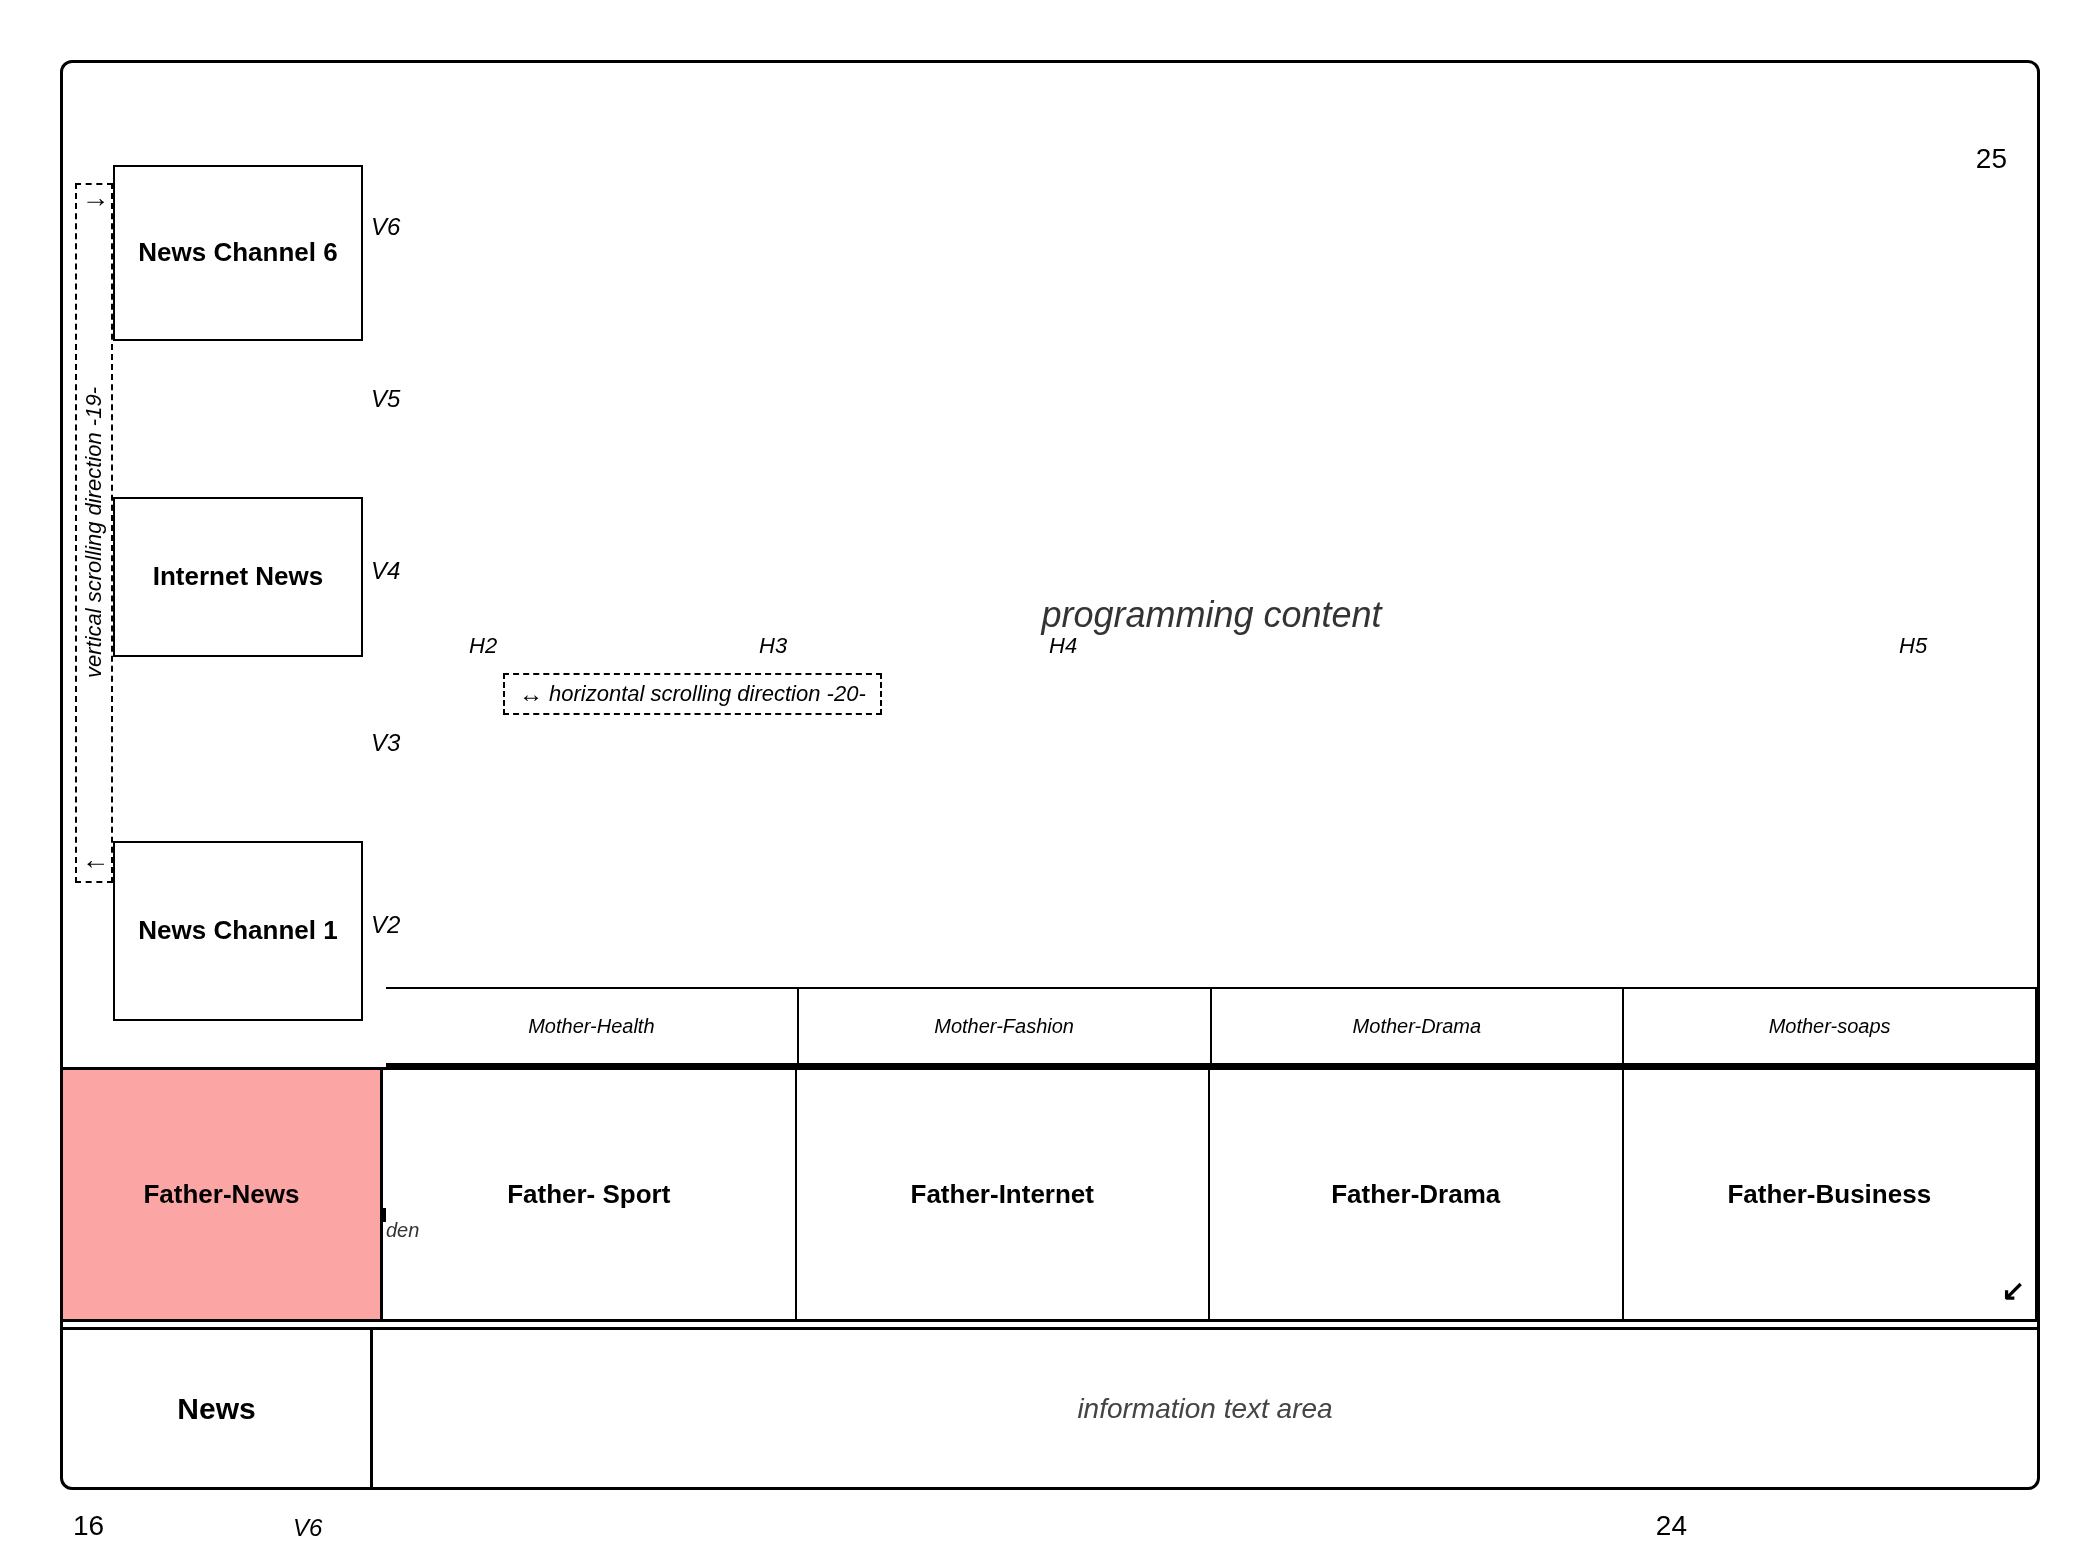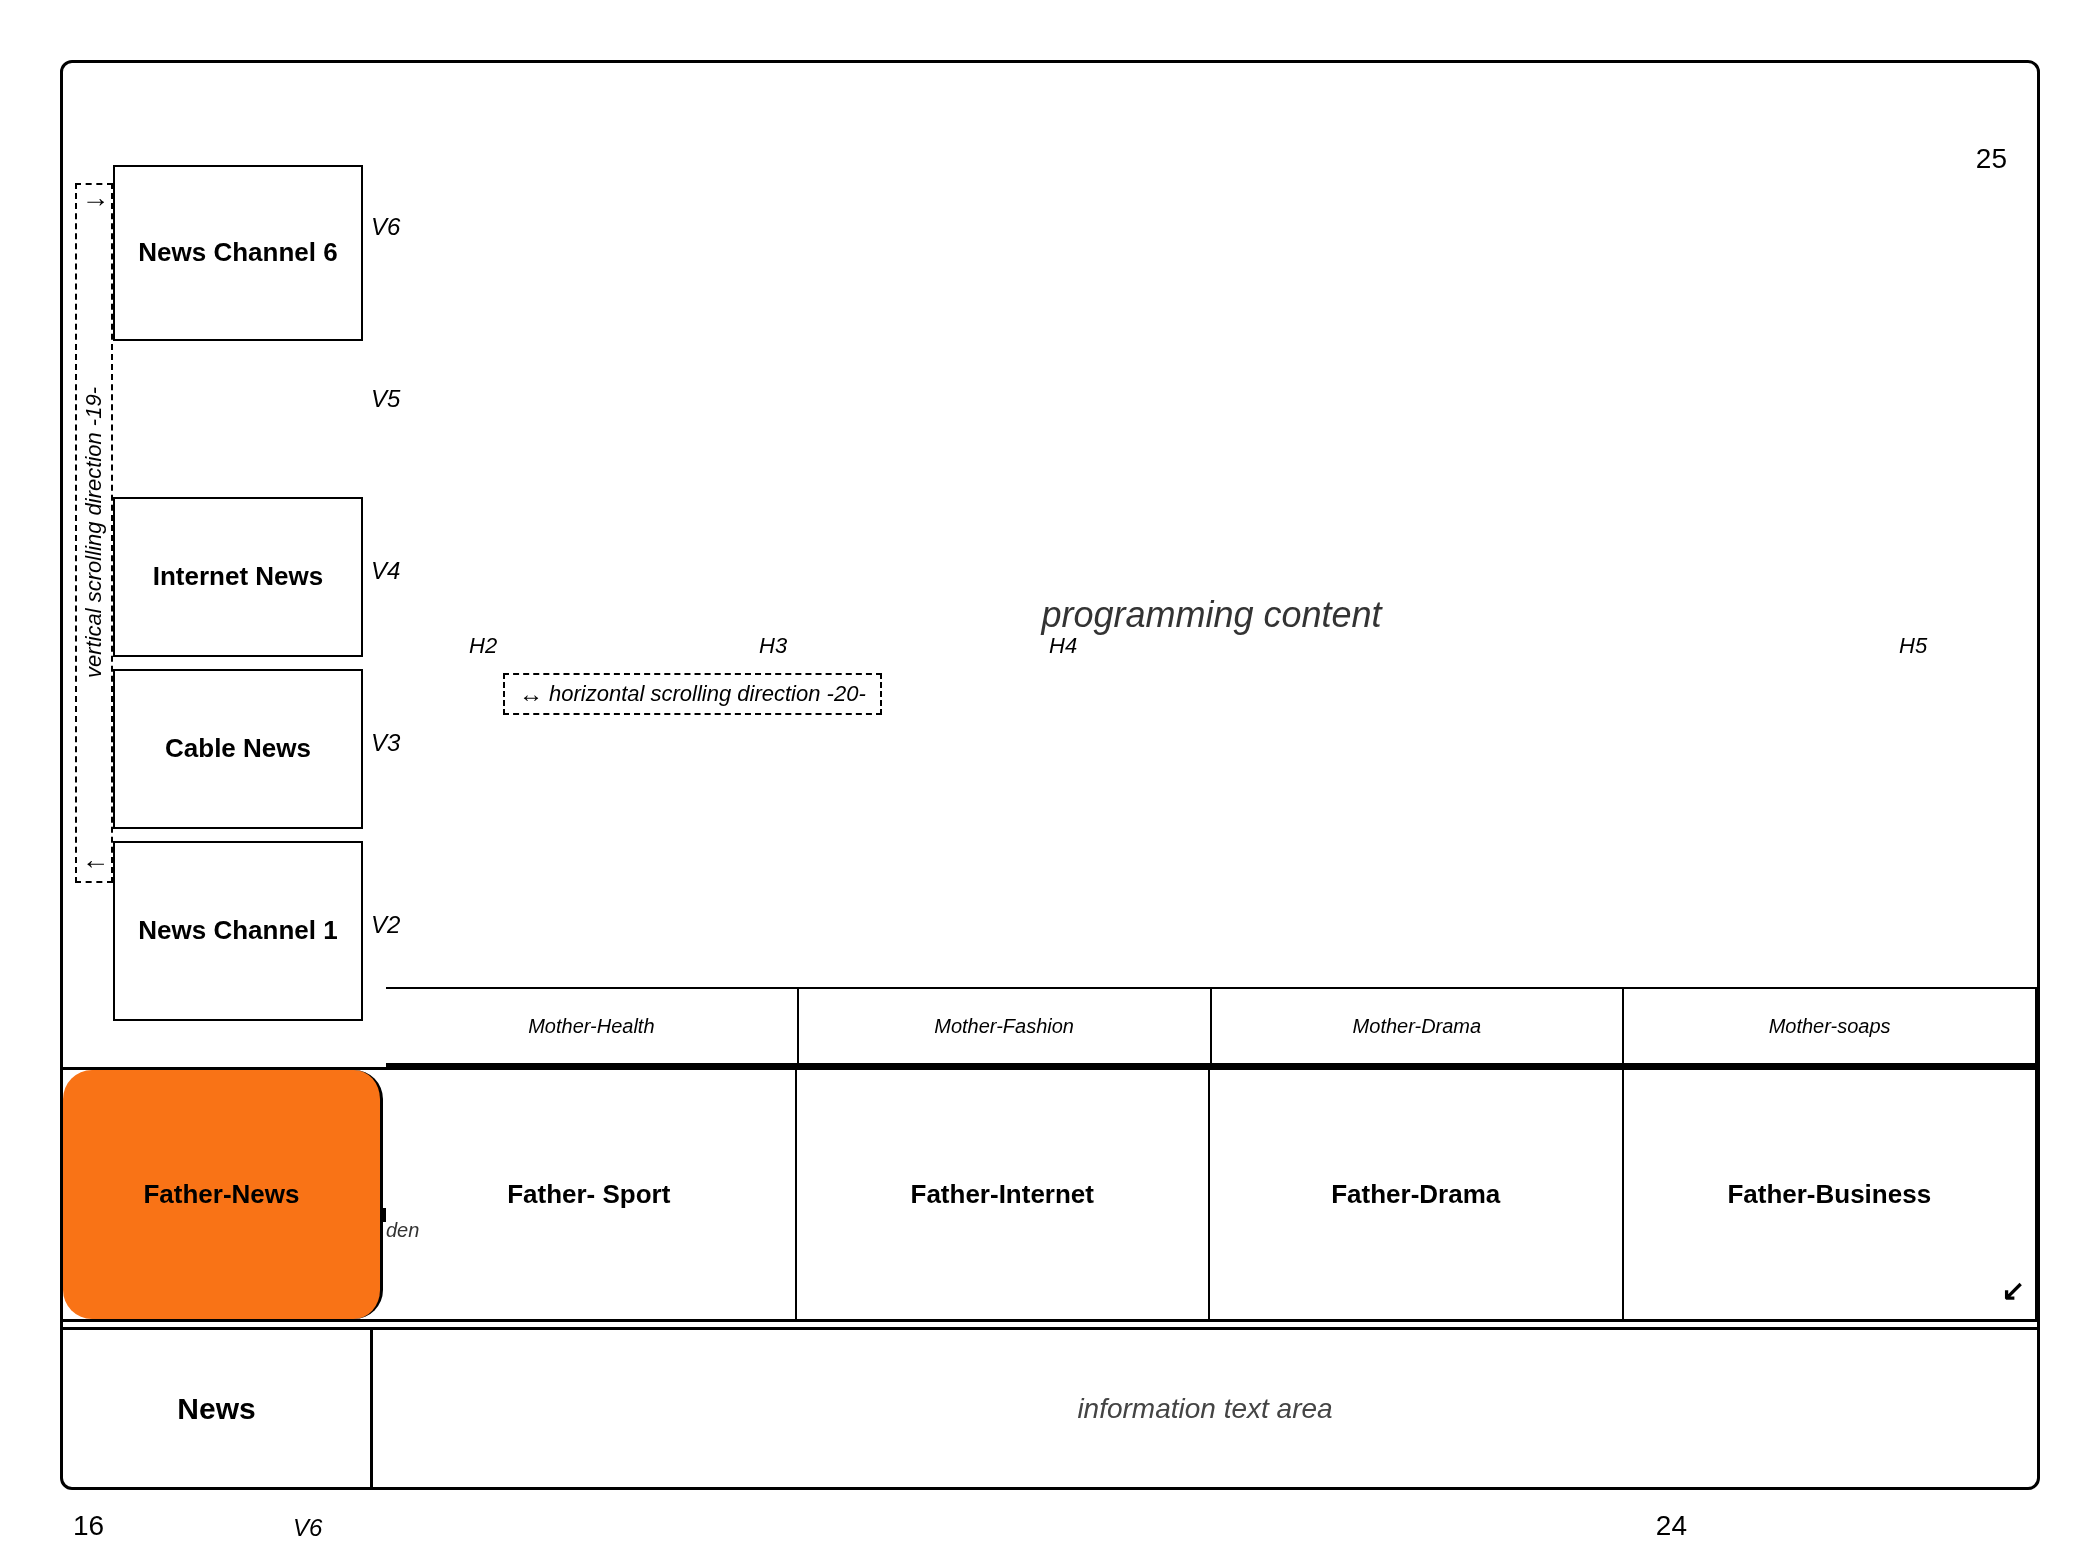--- a/index.html
+++ b/index.html
@@ -170,23 +170,20 @@
   </div>
   <div class="channel-label" style="top: 150px;">V6</div>
 
   <div class="channel-label" style="top: 322px;">V5</div>
 
   <div class="channel-cell" style="top: 434px; height: 160px;">
     <span>Internet News</span>
   </div>
   <div class="channel-label" style="top: 494px;">V4</div>
 
-  <div class="channel-cell" style="top: 606px; height: 160px;">
-    <span>Cable News</span>
-  </div>
   <div class="channel-label" style="top: 666px;">V3</div>
 
   <div class="channel-cell" style="top: 778px; height: 180px;">
     <span>News Channel 1</span>
   </div>
   <div class="channel-label" style="top: 848px;">V2</div>
 
   <div class="programming-content">
     <span>programming content</span>
   </div>
@@ -207,21 +204,21 @@
 
   <div style="position: absolute; bottom: 420px; left: 323px; right: 0; height: 80px; display: flex; border-top: 2px solid #000; border-bottom: 2px solid #000;">
     <div class="mother-cell">Mother-Health</div>
     <div class="mother-cell">Mother-Fashion</div>
     <div class="mother-cell">Mother-Drama</div>
     <div class="mother-cell">Mother-soaps</div>
   </div>
 
   <div style="position: absolute; bottom: 165px; left: 0; right: 0; height: 255px; display: flex; border-top: 3px solid #000; border-bottom: 3px solid #000;">
 
-    <div style="width: 320px; min-width: 320px; border-right: 3px solid #000; display: flex; align-items: center; justify-content: center; font-size: 26px; font-weight: bold; background: #f97316; border-radius: 29px;">Father-News</div>
+    <div style="width: 320px; min-width: 320px; border-right: 3px solid #000; display: flex; align-items: center; justify-content: center; font-size: 26px; font-weight: bold; background: #fca5a5;">Father-News</div>
     <div style="flex: 1; border-right: 2px solid #000; display: flex; align-items: center; justify-content: center; font-size: 26px; font-weight: bold; text-align: center;">Father- Sport</div>
     <div style="flex: 1; border-right: 2px solid #000; display: flex; align-items: center; justify-content: center; font-size: 26px; font-weight: bold; text-align: center; line-height: 1.3;">Father-Internet</div>
     <div style="flex: 1; border-right: 2px solid #000; display: flex; align-items: center; justify-content: center; font-size: 26px; font-weight: bold; text-align: center; line-height: 1.3;">Father-Drama</div>
     <div style="flex: 1; border-right: 2px solid #000; display: flex; align-items: center; justify-content: center; font-size: 26px; font-weight: bold; text-align: center; line-height: 1.3; position: relative;">
       <span>Father-Business</span>
 
       <div style="position: absolute; bottom: 10px; right: 10px; font-size: 28px;">↙</div>
     </div>
   </div>
 

